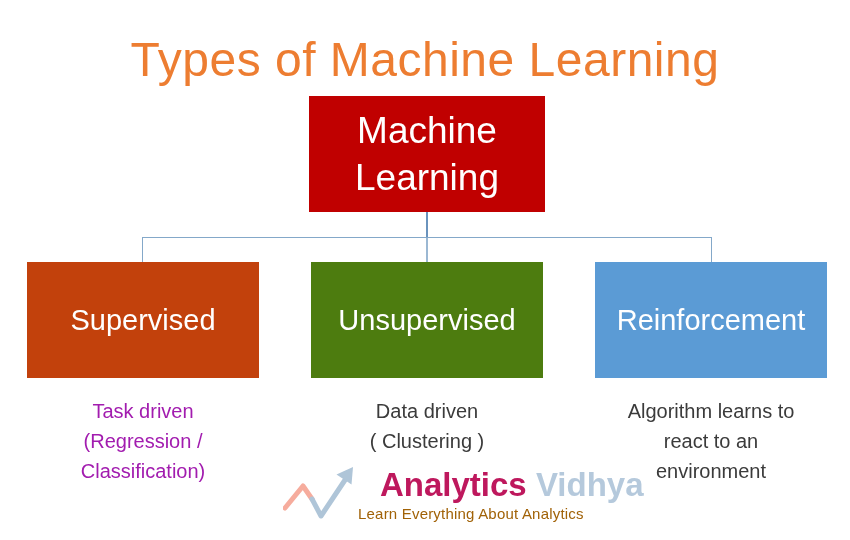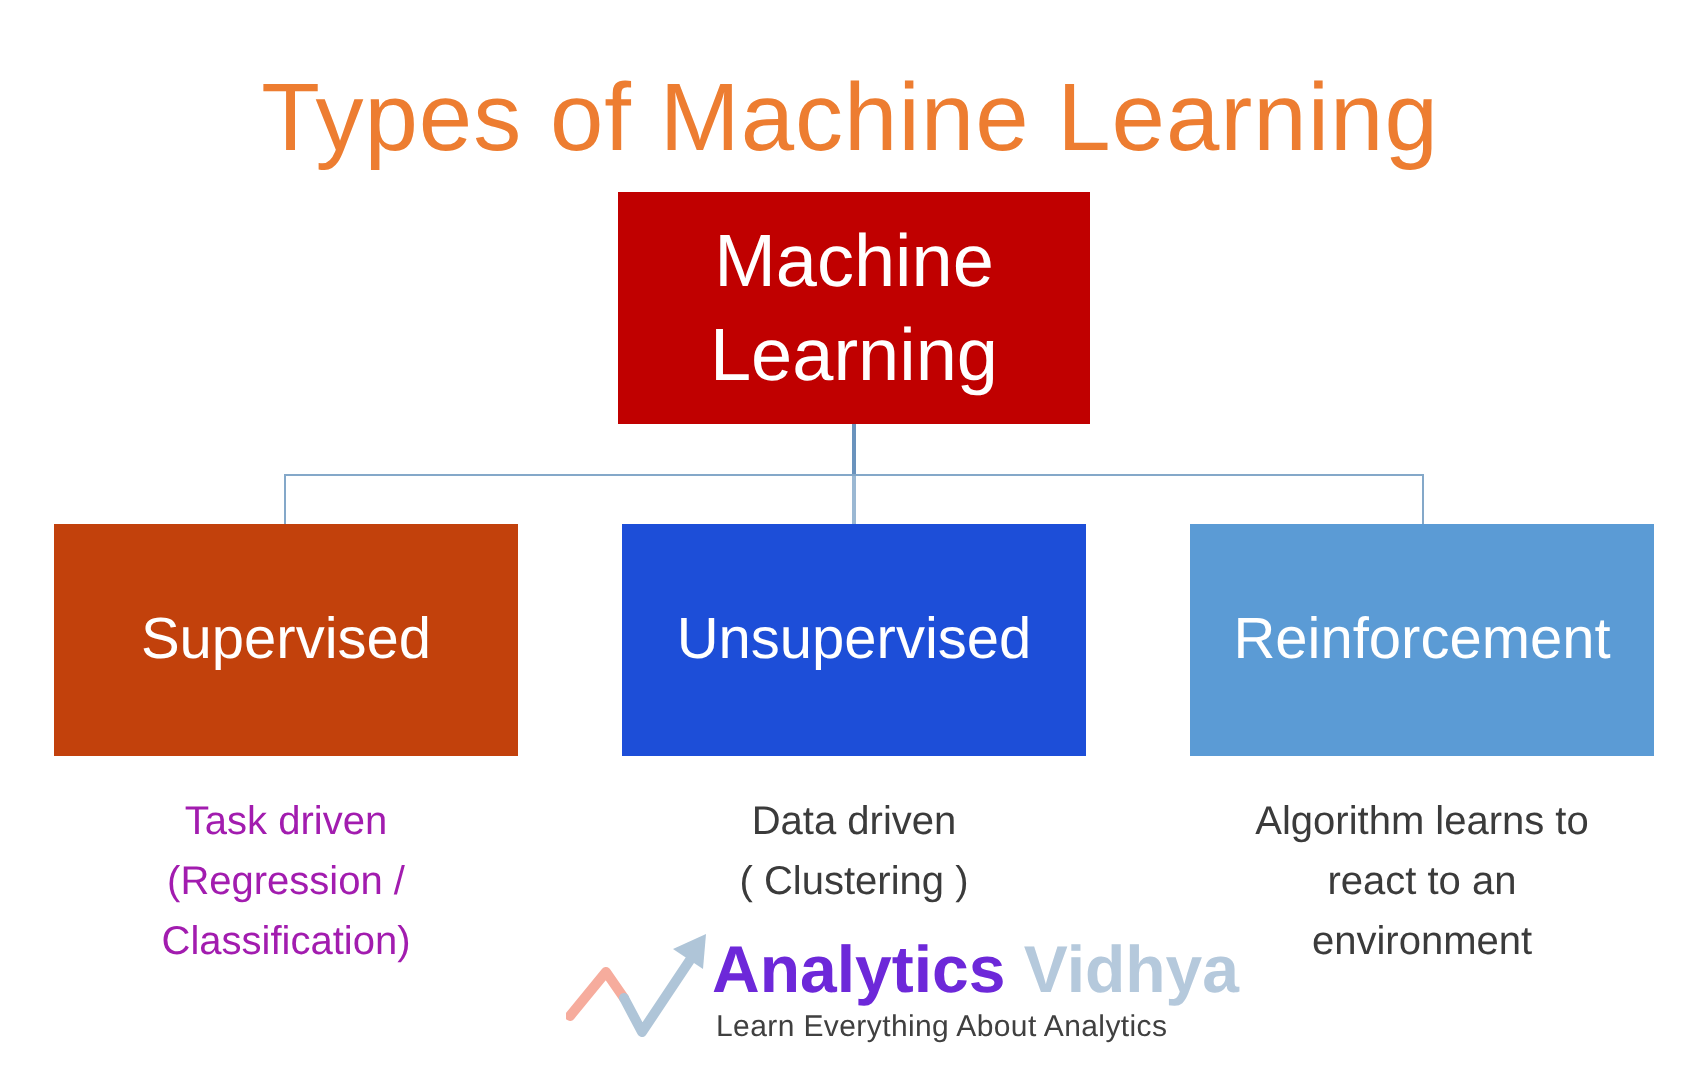--- a/index.html
+++ b/index.html
@@ -96,21 +96,21 @@
 
   <div class="connector conn-root-stub"></div>
   <div class="connector conn-horizontal" style="background: rgb(132, 168, 201);"></div>
   <div class="connector conn-stub-left" style="background: rgb(132, 168, 201);"></div>
   <div class="connector conn-stub-mid"></div>
   <div class="connector conn-stub-right" style="background: rgb(132, 168, 201);"></div>
 
   <div class="node child-node child-1" style="background: #c2410c; color: rgb(255, 255, 255);">
     <span>Supervised</span>
   </div>
-  <div class="node child-node child-2" style="background: #1d4ed8; color: rgb(255, 255, 255);">
+  <div class="node child-node child-2" style="background: #4d7c0f; color: rgb(255, 255, 255);">
     <span>Unsupervised</span>
   </div>
   <div class="node child-node child-3" style="background: rgb(91, 155, 213); color: rgb(255, 255, 255);">
     <span>Reinforcement</span>
   </div>
 
   <div class="desc desc-1" style="color: #a21caf;">
     <div>Task driven</div>
     <div>(Regression /</div>
     <div>Classification)</div>
@@ -125,19 +125,19 @@
     <div>environment</div>
   </div>
 
   <div class="logo">
     <svg class="logo-mark" viewBox="0 0 74 64" xmlns="http://www.w3.org/2000/svg">
       <polyline points="2,44 20,22 29,35" fill="none" stroke="#F6AC9D" stroke-width="5" stroke-linecap="round" stroke-linejoin="round"></polyline>
       <polyline points="29,35 38,52 62,16" fill="none" stroke="#AFC5D8" stroke-width="5" stroke-linecap="round" stroke-linejoin="round"></polyline>
       <polygon points="70,3 68.5,20.5 53.5,10.5" fill="#AFC5D8"></polygon>
     </svg>
     <div class="logo-text">
-      <span style="color: #6d28d9;">Analytics</span>
+      <span style="color: #be185d; margin-left: 24px;">Analytics</span>
       <span style="color: rgb(181, 201, 220);">Vidhya</span>
     </div>
-    <div class="logo-tagline" style="color: #404040;">Learn Everything About Analytics</div>
+    <div class="logo-tagline" style="color: #a16207;">Learn Everything About Analytics</div>
   </div>
 
 </div>
 
 </body></html>

